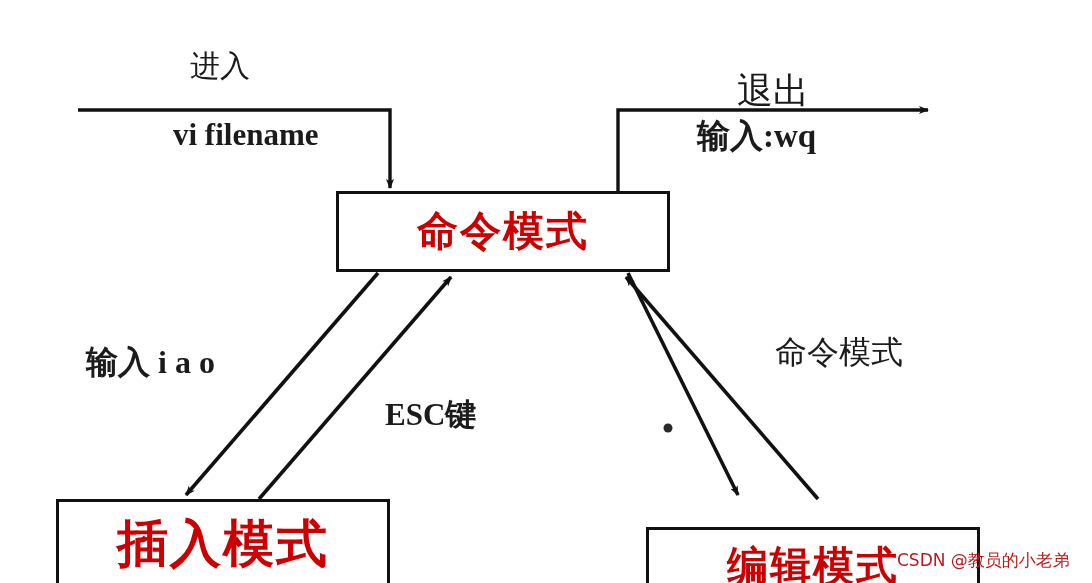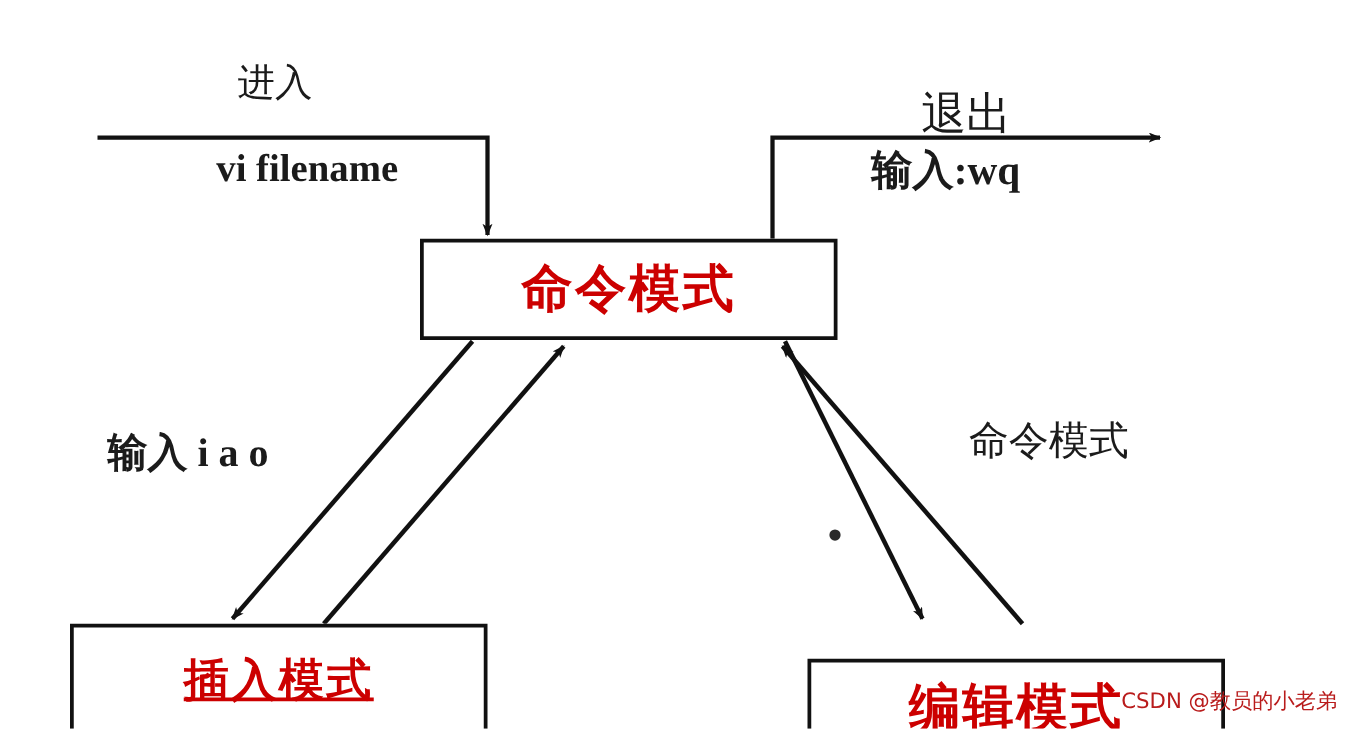--- a/index.html
+++ b/index.html
@@ -37,21 +37,21 @@
     width: 334px;
     height: 81px;
   }
   #node-command .node-label { font-size: 41px; }
   #node-insert {
     left: 56px;
     top: 499px;
     width: 334px;
     height: 90px;
   }
-  #node-insert .node-label { font-size: 36px; text-decoration: underline; }
+  #node-insert .node-label { font-size: 51px; }
   #node-edit {
     left: 646px;
     top: 527px;
     width: 334px;
     height: 79px;
   }
   #node-edit .node-label { font-size: 41px; }
 
   .lbl {
     position: absolute;
@@ -133,20 +133,21 @@
   <div class="lbl lbl-hei" id="label-enter">进入</div>
 
   <div class="lbl lbl-serif" id="label-vi">vi filename</div>
 
   <div class="lbl lbl-hei" id="label-exit">退出</div>
 
   <div class="lbl lbl-serif" id="label-wq">输入:wq</div>
 
   <div class="lbl lbl-serif" id="label-iao">输入 i a o</div>
 
+  <div class="lbl lbl-serif" id="label-esc">ESC键</div>
 
   <div class="lbl lbl-hei" id="label-enterkey">
     <div>命令模式</div>
   </div>
 
   <div id="watermark">CSDN @教员的小老弟</div>
 
 </div>
 
 </body></html>

